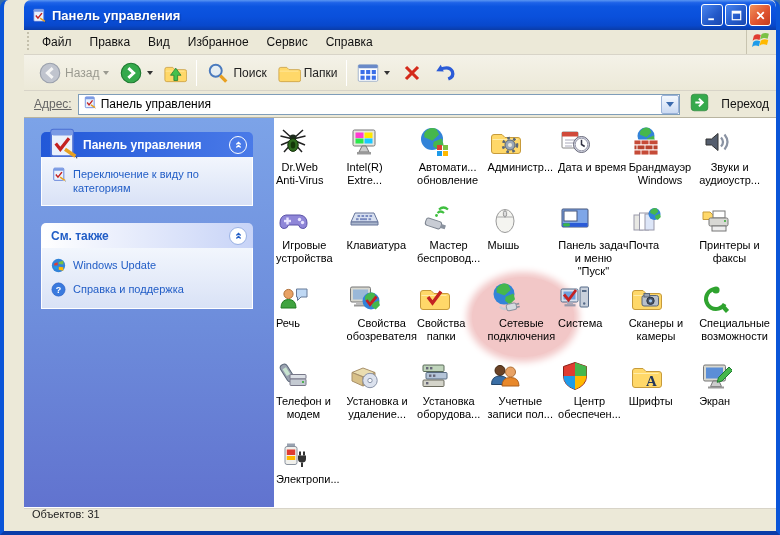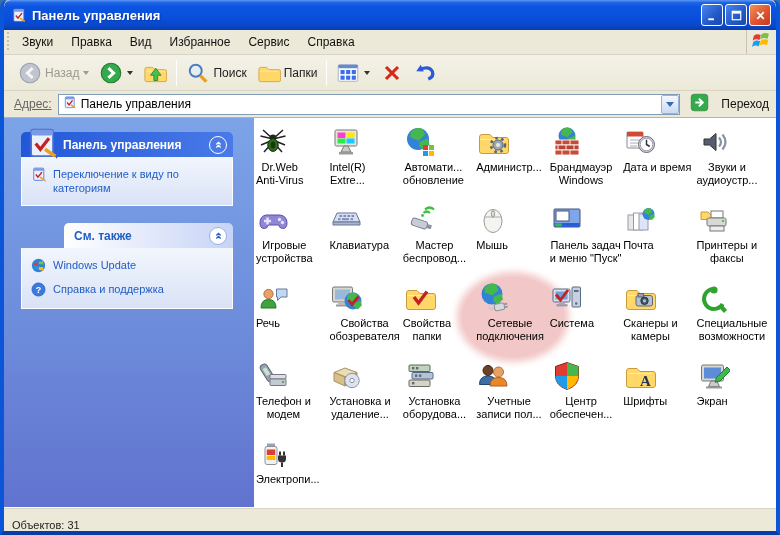--- a/index.html
+++ b/index.html
@@ -1,20 +1,20 @@
 <!DOCTYPE html>
 <html><head>
 <meta charset="utf-8">
 <style>
   html,body{margin:0;padding:0;background:#3A6EA5;}
   *{box-sizing:border-box;}
   body{font-family:"Liberation Sans","DejaVu Sans",sans-serif;}
   .window{width:780px;height:535px;display:flex;flex-direction:column;
     border-left:4px solid #0A55D8;border-right:4px solid #0A55D8;border-bottom:4px solid #0A3CA8;
-    border-radius:8px 8px 0 0;overflow:hidden;background:#ECE9D8;}
+    border-radius:8px 8px 0 0;overflow:hidden;background:#ECE9D8;padding-left:20px;}
   
   .titlebar{height:30px;flex:none;display:flex;align-items:center;padding:0 5px 0 6px;
     background:linear-gradient(180deg,#5A96F2 0%,#1E63E8 9%,#0C55E0 22%,#0A50DC 55%,#0848CC 85%,#0A3CA8 100%);
     border-radius:7px 7px 0 0;}
   .titlebar .ticon{width:17px;height:17px;margin-right:5px;flex:none;}
   .title-text{color:#fff;font-weight:bold;font-size:13px;flex:1;
     text-shadow:1px 1px 1px #0A3CA8;white-space:nowrap;overflow:hidden;}
   .tbuttons{display:flex;gap:2px;}
   .tbtn{width:22px;height:22px;border-radius:3px;border:1px solid #fff;
     background:linear-gradient(135deg,#4A86F0,#2258C8 60%,#1A48B0);display:flex;align-items:center;justify-content:center;cursor:default;}
@@ -48,21 +48,21 @@
   .go-btn svg{width:19px;height:19px;}
   .go-label{font-size:12px;color:#111;}
   
   .main{flex:1;display:flex;overflow:hidden;background:#fff;}
   .sidebar{width:250px;flex:none;background:linear-gradient(180deg,#7CA3E8 0%,#6E8EDC 50%,#6173CF 100%);padding:14px 12px 0 17px;}
   .panel{width:212px;margin-bottom:17px;position:relative;border-radius:5px 5px 0 0;}
   .panel-header{height:25px;display:flex;align-items:center;justify-content:space-between;
     padding:0 6px 0 10px;border-radius:5px 5px 0 0;cursor:default;}
   .panel.primary .panel-header{background:linear-gradient(90deg,#2258D8,#4A7AE8);padding-left:42px;}
   .panel.primary .panel-title{color:#fff;font-weight:bold;font-size:12px;}
-  .panel.secondary .panel-header{background:linear-gradient(90deg,#FFFFFF,#C7D3F7);margin-left:43px;}
+  .panel.secondary .panel-header{background:linear-gradient(90deg,#FFFFFF,#C7D3F7);}
   .panel.secondary .panel-title{color:#215DC6;font-weight:bold;font-size:12px;}
   .panel-chevron{width:18px;height:18px;border-radius:50%;flex:none;display:flex;align-items:center;justify-content:center;cursor:default;}
   .panel.primary .panel-chevron{background:#4A7AE8;border:1.5px solid #fff;}
   .panel.secondary .panel-chevron{background:#fff;border:1.5px solid #9AB2E4;}
   .panel-chevron svg{width:11px;height:11px;}
   .panel-body{background:linear-gradient(180deg,#F2F6FD,#D9E2F6);border:1px solid #fff;border-top:none;padding:10px 8px 10px 8px;}
   .side-item{display:flex;gap:6px;margin-bottom:8px;cursor:default;}
   .side-item:last-child{margin-bottom:0;}
   .side-item svg{width:17px;height:17px;flex:none;margin-top:-1px;}
   .side-item .slabel{font-size:11px;line-height:14px;color:#215DC6;}
@@ -71,21 +71,21 @@
   .content{flex:1;display:grid;grid-template-columns:repeat(7,1fr);grid-auto-rows:78px;
     align-content:start;padding:4px 6px 0 2px;background:#fff;overflow:hidden;}
   .cell{position:relative;display:flex;flex-direction:column;align-items:flex-start;padding-top:3px;cursor:default;}
   .cell .cicon{width:34px;height:34px;display:flex;align-items:center;justify-content:center;position:relative;z-index:1;}
   .cell .cicon svg{width:32px;height:32px;}
   .cell .clabel{position:relative;z-index:1;margin-top:2px;font-size:11px;line-height:13px;color:#000;text-align:center;white-space:pre-line;}
   .cell.highlighted::before{content:"";position:absolute;left:50%;top:50%;transform:translate(-50%,-50%);
     width:102px;height:80px;border-radius:50%;background:#F2C7C7;box-shadow:0 0 7px 5px #F2C7C7;z-index:0;}
   
   .statusbar{height:24px;flex:none;background:#ECE9D8;border-top:1px solid #fff;box-shadow:inset 0 1px 0 #D8D4C8;
-    display:flex;align-items:flex-end;padding-left:8px;}
+    display:flex;align-items:flex-start;padding-left:8px;}
   .status-text{font-size:11px;color:#222;}
 </style>
 </head>
 <body>
 
 <div class="window">
   <div class="titlebar">
     <span class="ticon" id="title-icon"><svg viewBox="0 0 32 32" width="17" height="17">
           <rect x="7" y="4" width="19" height="23" rx="2" fill="#EAF1FC" stroke="#4A6FD4" stroke-width="1.5"></rect>
           <rect x="7" y="4" width="19" height="5" rx="2" fill="#7A9AE4"></rect>
@@ -110,21 +110,21 @@
           <svg viewBox="0 0 32 32" width="15" height="15">
             <path d="M9 9l14 14M23 9L9 23" stroke="#fff" stroke-width="3.6"></path>
           </svg>
         </span>
       </span>
   </div>
 
   <div class="menubar">
     <span class="grip"></span>
     <span class="menu-items" id="menu-items">
-        <span class="menu-item">Звуки</span>
+        <span class="menu-item">Файл</span>
         <span class="menu-item">Правка</span>
         <span class="menu-item">Вид</span>
         <span class="menu-item">Избранное</span>
         <span class="menu-item">Сервис</span>
         <span class="menu-item">Справка</span>
       </span>
     <span class="logo-box">
       <span id="menu-logo"><svg viewBox="0 0 32 32" width="20" height="20">
             <path d="M3 9q5-4 11-1l-2 8q-6-3-11 1z" fill="#E03C31"></path>
             <path d="M15 7q5-4 12-1l-2 8q-7-3-12 1z" fill="#7AC143"></path>
@@ -343,48 +343,48 @@
               <circle cx="21" cy="19" r="7" fill="none" stroke="#5A6778" stroke-width="2.6" stroke-dasharray="2.6 3.4"></circle>
               <circle cx="21" cy="19" r="5" fill="#9AA7B8" stroke="#5A6778"></circle>
               <circle cx="21" cy="19" r="2" fill="#ECE9D8"></circle>
             </svg>
           </span>
           <span class="clabel">Администр...</span>
         </div>
         <div class="cell">
           <span class="cicon">
             <svg viewBox="0 0 32 32" width="32" height="32">
+              <rect x="3" y="6" width="16" height="16" rx="1" fill="#fff" stroke="#888"></rect>
+              <rect x="3" y="6" width="16" height="4.5" fill="#D04A3A"></rect>
+              <g stroke="#AAB">
+                <path d="M6 14h10M6 17h10M6 20h7"></path>
+              </g>
+              <circle cx="22.5" cy="18.5" r="8" fill="#D8DCE8" stroke="#667"></circle>
+              <circle cx="22.5" cy="18.5" r="6.3" fill="#fff" stroke="#99A"></circle>
+              <path d="M22.5 13.8v4.7l3.2 2" stroke="#334" stroke-width="1.5" fill="none"></path>
+            </svg>
+          </span>
+          <span class="clabel">Дата и время</span>
+        </div>
+        <div class="cell">
+          <span class="cicon">
+            <svg viewBox="0 0 32 32" width="32" height="32">
               <circle cx="16" cy="10" r="8.5" fill="#3283D8"></circle>
               <path d="M10.05 5.324999999999999q4.25 -5.525 9.350000000000001 -2.9749999999999996l2.125 4.25 -5.1 4.675000000000001 -6.375 -2.55z" fill="#46B74C"></path>
               <path d="M17.275 12.125l6.375 -2.55 1.275 4.675000000000001 -4.25 4.25 -3.825 -2.9749999999999996z" fill="#46B74C"></path>
               <g stroke="#fff" stroke-width="0.9">
                 <rect x="4" y="14" width="24" height="5" fill="#C64B38"></rect>
                 <rect x="4" y="19" width="24" height="5" fill="#B8432F"></rect>
                 <rect x="4" y="24" width="24" height="5" fill="#C64B38"></rect>
                 <path d="M11 14v5M19 14v5M7 19v5M15 19v5M23 19v5M11 24v5M19 24v5"></path>
               </g>
             </svg>
           </span>
           <span class="clabel">Брандмауэр
 Windows</span>
-        </div>
-        <div class="cell">
-          <span class="cicon">
-            <svg viewBox="0 0 32 32" width="32" height="32">
-              <rect x="3" y="6" width="16" height="16" rx="1" fill="#fff" stroke="#888"></rect>
-              <rect x="3" y="6" width="16" height="4.5" fill="#D04A3A"></rect>
-              <g stroke="#AAB">
-                <path d="M6 14h10M6 17h10M6 20h7"></path>
-              </g>
-              <circle cx="22.5" cy="18.5" r="8" fill="#D8DCE8" stroke="#667"></circle>
-              <circle cx="22.5" cy="18.5" r="6.3" fill="#fff" stroke="#99A"></circle>
-              <path d="M22.5 13.8v4.7l3.2 2" stroke="#334" stroke-width="1.5" fill="none"></path>
-            </svg>
-          </span>
-          <span class="clabel">Дата и время</span>
         </div>
         <div class="cell">
           <span class="cicon">
             <svg viewBox="0 0 32 32" width="32" height="32">
               <path d="M6 13h5.5l6.5-5.5v17L11.5 19H6z" fill="#555E6E" stroke="#333"></path>
               <path d="M21 11.5q4 4.5 0 9M24.5 8.5q6 7.5 0 15" stroke="#8A93A3" stroke-width="2.2" fill="none"></path>
             </svg>
           </span>
           <span class="clabel">Звуки и
 аудиоустр...</span>

